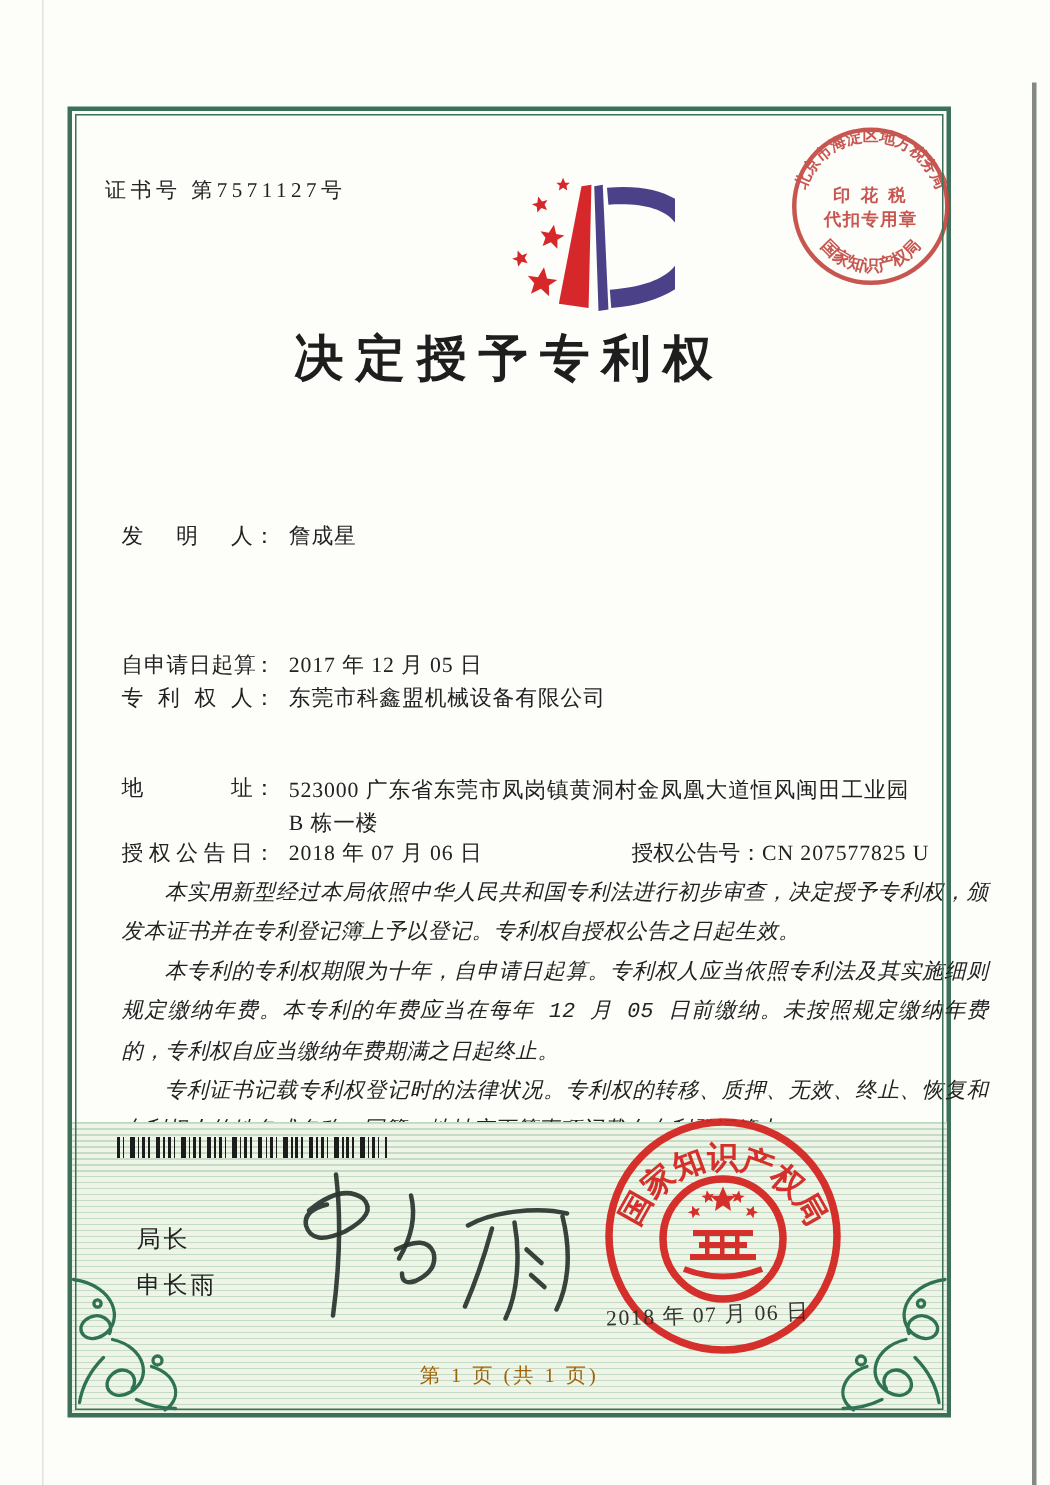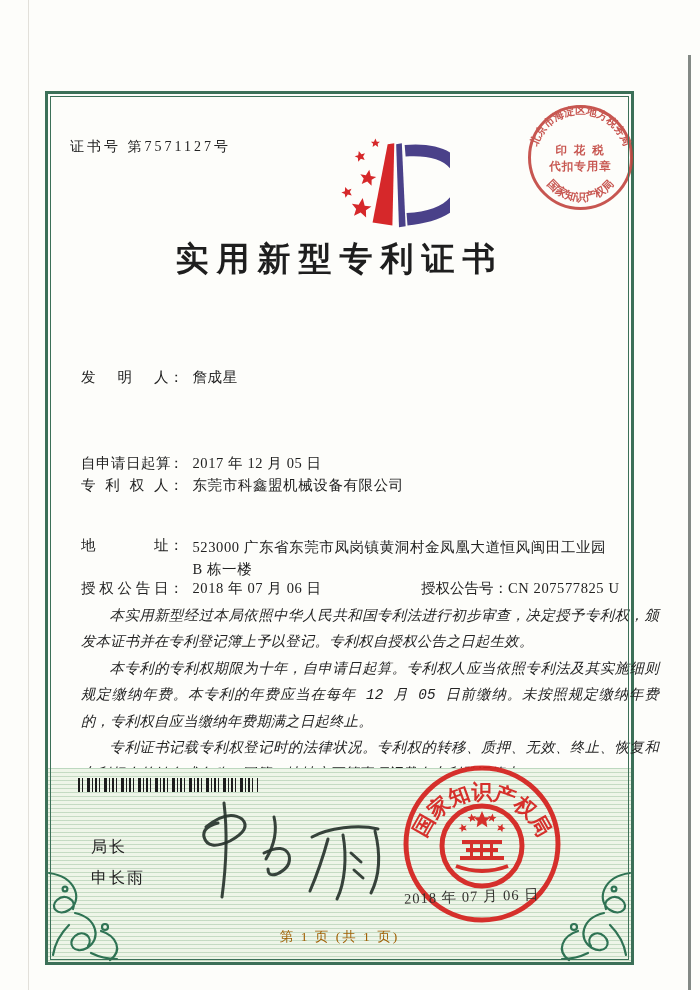--- a/index.html
+++ b/index.html
@@ -22,21 +22,20 @@
     color:var(--ink);
   }
   
   .scan-edge-right{position:absolute;top:55px;right:9px;width:3px;height:935px;background:#59625e;opacity:.75;}
   .scan-edge-left{position:absolute;top:0;left:28px;width:1px;height:990px;background:#e2e0da;}
 
   
   .frame{
     position:absolute;left:45px;top:71px;width:583px;height:868px;
     border:3px solid var(--frame-green);
-    margin-top:20px;
   }
   .frame::after{
     content:"";position:absolute;inset:2px;border:1px solid var(--frame-green);pointer-events:none;
   }
 
   .cert-no{position:absolute;left:22px;top:44px;font-size:14px;letter-spacing:3px;white-space:nowrap;}
 
   .logo{position:absolute;left:232px;top:28px;width:170px;height:118px;}
 
   .title{position:absolute;left:0;top:143px;width:100%;text-align:center;
@@ -113,21 +112,21 @@
       <use href="#star" transform="translate(363,157) scale(9) rotate(10)"></use>
       <use href="#star" transform="translate(341,172) scale(6) rotate(-20)"></use>
       <use href="#star" transform="translate(356,189) scale(11) rotate(8)"></use>
     </g>
     <polygon points="384,121 391,120 389,207 368,204" fill="var(--logo-red)"></polygon>
     <polygon points="393,121 399,120 403,208 396,209" fill="var(--logo-purple)"></polygon>
     <path d="M402,122 C445,118 468,136 469,160 C470,188 442,204 405,207 L404,194
          C436,192 456,181 455,161 C454,140 434,132 403,134 Z" fill="var(--logo-purple)"></path>
   </svg>
 
-  <div class="title">实用新型专利证书</div>
+  <div class="title">决定授予专利权</div>
 
   <svg class="tax-stamp" viewBox="0 0 113 113">
     <circle cx="56.5" cy="56.5" r="51" fill="none" stroke="var(--tax-red)" stroke-width="3"></circle>
     <defs>
       <path id="taxTop" d="M 12,68 A 45.5,45.5 0 1 1 101,68"></path>
       <path id="taxBot" d="M 17,72 A 42,42 0 0 0 96,72"></path>
     </defs>
     <text font-size="10.6" fill="var(--tax-red)" font-weight="bold">
       <textPath href="#taxTop" startOffset="50%" text-anchor="middle">北京市海淀区地方税务局</textPath>
     </text>

